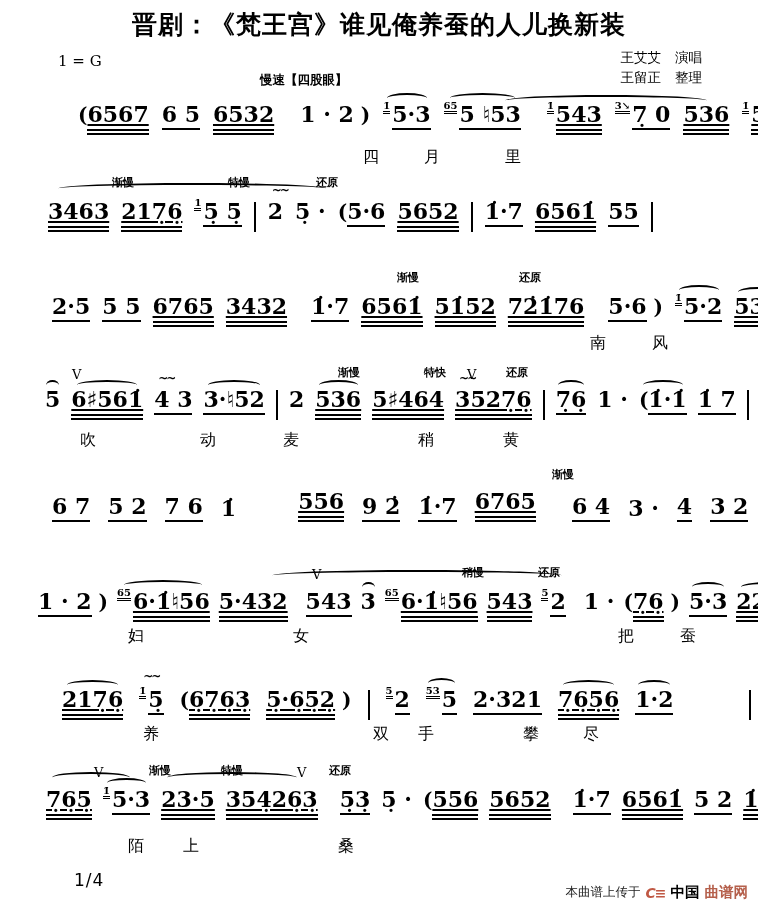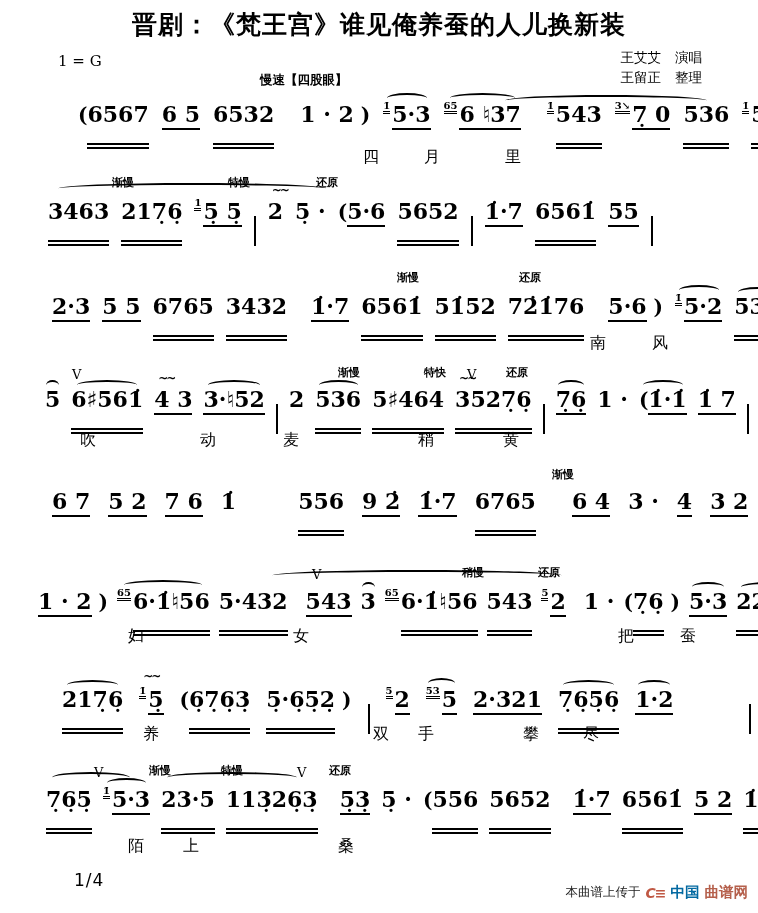--- a/index.html
+++ b/index.html
@@ -15,21 +15,21 @@
   .credit-name { margin-right:14px; }
   .tempo { position:absolute; top:72px; left:260px; font-size:12.5px; font-weight:bold; }
 
   .system { position:absolute; left:0; width:758px; }
   .notes-row { display:flex; align-items:baseline; position:relative; }
   .note { position:relative; display:inline-block; white-space:pre;
           font-family:"DejaVu Serif","Liberation Serif",serif;
           font-weight:bold; font-size:22px; line-height:1.05; }
   .core { display:inline-block; white-space:pre; padding-bottom:2px; }
   .u1 { border-bottom:2px solid #000; }
-  .u2 { border-bottom:6px double #000; padding-bottom:17px; }
+  .u2 { border-bottom:6px double #000; padding-bottom:3px;text-decoration:underline; }
   .paren { font-size:20px; }
   .grace { font-size:10px; vertical-align:13px; font-weight:bold;
            border-bottom:3px double #000; margin-right:2px; }
   .tie-arc { position:absolute; top:-8px; left:8%; width:84%; height:8px;
              border-top:2px solid #000; border-radius:100% 100% 0 0; }
   .orn { position:absolute; top:-16px; left:4px; font-size:12px; letter-spacing:-2px;
          font-family:"DejaVu Sans",sans-serif; font-weight:bold; }
   .bar { display:inline-block; width:2px; height:30px; background:#000; align-self:flex-end; }
   .ann { position:absolute; top:-23px; font-size:11px; font-weight:bold;
          font-family:"DejaVu Sans",sans-serif; }
@@ -37,21 +37,21 @@
            font-family:"DejaVu Serif",serif; }
   .slur { position:absolute; height:9px; border-top:2px solid #000;
           border-radius:100% 100% 0 0; }
   .lyric { position:absolute; font-size:16px; }
 
   .page-num { position:absolute; top:870px; left:74px; font-size:17px; letter-spacing:1px; }
   .watermark { position:absolute; top:883px; right:10px; display:flex;
                align-items:center; gap:5px; }
   .wm-prefix { font-size:12.5px; color:#222; }
   .wm-logo { color:#c05844; font-weight:bold; font-style:italic; font-size:14px; letter-spacing:-1px; }
-  .wm-dark { color:#0369a1; font-weight:bold; font-size:14.5px; }
+  .wm-dark { color:#000000; font-weight:bold; font-size:14.5px; }
   .wm-red  { color:#b5604c; font-weight:bold; font-size:14.5px; }
 </style>
 </head>
 <body>
 
 <div class="title">晋剧：《梵王宫》谁见俺养蚕的人儿换新装</div>
 <div class="key">1 = G</div>
 
 <div class="credits">
   <div>
@@ -67,21 +67,21 @@
 <div id="score">
     <div class="system" style="top: 101px;">
       <div class="slur" style="left: 505px; width: 202px; top: -6px;"></div>
       <div class="notes-row" style="padding-left: 78px; column-gap: 13px;">
         <span class="note"><span class="paren">(</span><span class="core u2">6567</span></span>
         <span class="note"><span class="core u1">6 5</span></span>
         <span class="note"><span class="core u2">6532</span></span>
         <span class="bar"></span>
         <span class="note"><span class="core u0">1 · 2</span><span class="paren"> )</span></span>
         <span class="note"><span class="tie-arc"></span><span class="grace">1̇</span><span class="core u1">5·3</span></span>
-        <span class="note"><span class="tie-arc"></span><span class="grace">65</span><span class="core u1">6 ♮37</span></span>
+        <span class="note"><span class="tie-arc"></span><span class="grace">65</span><span class="core u1">5 ♮53</span></span>
         <span class="bar"></span>
         <span class="note"><span class="grace">1̇</span><span class="core u2">543</span></span>
         <span class="note"><span class="grace">3↘</span><span class="core u1">7̣ 0</span></span>
         <span class="note"><span class="core u2">536</span></span>
         <span class="note"><span class="grace">1̇</span><span class="core u2">543</span></span>
         <span class="bar"></span>
       </div>
       <span class="lyric" style="left: 363px; top: 46px;">四</span>
       <span class="lyric" style="left: 424px; top: 46px;">月</span>
       <span class="lyric" style="left: 505px; top: 46px;">里</span>
@@ -104,21 +104,21 @@
         <span class="note"><span class="core u1">1̇·7</span></span>
         <span class="note"><span class="core u2">6561̇</span></span>
         <span class="note"><span class="core u1">55</span></span>
         <span class="bar"></span>
       </div>
     </div>
     <div class="system" style="top: 293px;">
       <div class="ann" style="left: 397px;">渐慢</div>
       <div class="ann" style="left: 519px;">还原</div>
       <div class="notes-row" style="padding-left: 52px; column-gap: 12px;">
-        <span class="note"><span class="core u1">2·3</span></span>
+        <span class="note"><span class="core u1">2·5</span></span>
         <span class="note"><span class="core u1">5 5</span></span>
         <span class="note"><span class="core u2">6765</span></span>
         <span class="note"><span class="core u2">3432</span></span>
         <span class="bar"></span>
         <span class="note"><span class="core u1">1̇·7</span></span>
         <span class="note"><span class="core u2">6561̇</span></span>
         <span class="note"><span class="core u2">51̇52</span></span>
         <span class="note"><span class="core u2">72̇1̇76</span></span>
         <span class="bar"></span>
         <span class="note"><span class="core u1">5·6</span><span class="paren"> )</span></span>
@@ -153,21 +153,21 @@
         <span class="bar"></span>
       </div>
       <span class="lyric" style="left: 80px; top: 42px;">吹</span>
       <span class="lyric" style="left: 200px; top: 42px;">动</span>
       <span class="lyric" style="left: 283px; top: 42px;">麦</span>
       <span class="lyric" style="left: 418px; top: 42px;">稍</span>
       <span class="lyric" style="left: 503px; top: 42px;">黄</span>
     </div>
     <div class="system" style="top: 490px;">
       <div class="ann" style="left: 552px;">渐慢</div>
-      <div class="notes-row" style="padding-left: 52px; column-gap: 18px;">
+      <div class="notes-row" style="padding-left: 52px; column-gap: 18px; align-items: flex-end;">
         <span class="note"><span class="core u1">6 7</span></span>
         <span class="note"><span class="core u1">5 2</span></span>
         <span class="note"><span class="core u1">7 6</span></span>
         <span class="note"><span class="core u0">1̇</span></span>
         <span class="bar" style="margin-left: 26px;"></span>
         <span class="note"><span class="core u2">556</span></span>
         <span class="note"><span class="core u1">9 2̇</span></span>
         <span class="note"><span class="core u1">1̇·7</span></span>
         <span class="note"><span class="core u2">6765</span></span>
         <span class="bar"></span>
@@ -230,21 +230,21 @@
       <div class="slur" style="left: 167px; width: 130px; top: -14px;"></div>
       <div class="ann v" style="left: 94px;">V</div>
       <div class="ann" style="left: 149px;">渐慢</div>
       <div class="ann" style="left: 221px;">特慢</div>
       <div class="ann v" style="left: 297px;">V</div>
       <div class="ann" style="left: 329px;">还原</div>
       <div class="notes-row" style="padding-left: 46px; column-gap: 11px;">
         <span class="note"><span class="core u2">7̣6̣5̣</span></span>
         <span class="note"><span class="tie-arc"></span><span class="grace">1̇</span><span class="core u1">5·3</span></span>
         <span class="note"><span class="core u2">23·5</span></span>
-        <span class="note"><span class="core u2">113̣26̣3̣</span></span>
+        <span class="note"><span class="core u2">354̣26̣3̣</span></span>
         <span class="bar"></span>
         <span class="note"><span class="core u1">5̣3̣</span></span>
         <span class="note"><span class="core u0">5̣ ·</span></span>
         <span class="note"><span class="paren">(</span><span class="core u2">556</span></span>
         <span class="note"><span class="core u2">5652</span></span>
         <span class="bar"></span>
         <span class="note"><span class="core u1">1̇·7</span></span>
         <span class="note"><span class="core u2">6561̇</span></span>
         <span class="note"><span class="core u1">5 2</span></span>
         <span class="note"><span class="core u2">1̇76</span></span>

